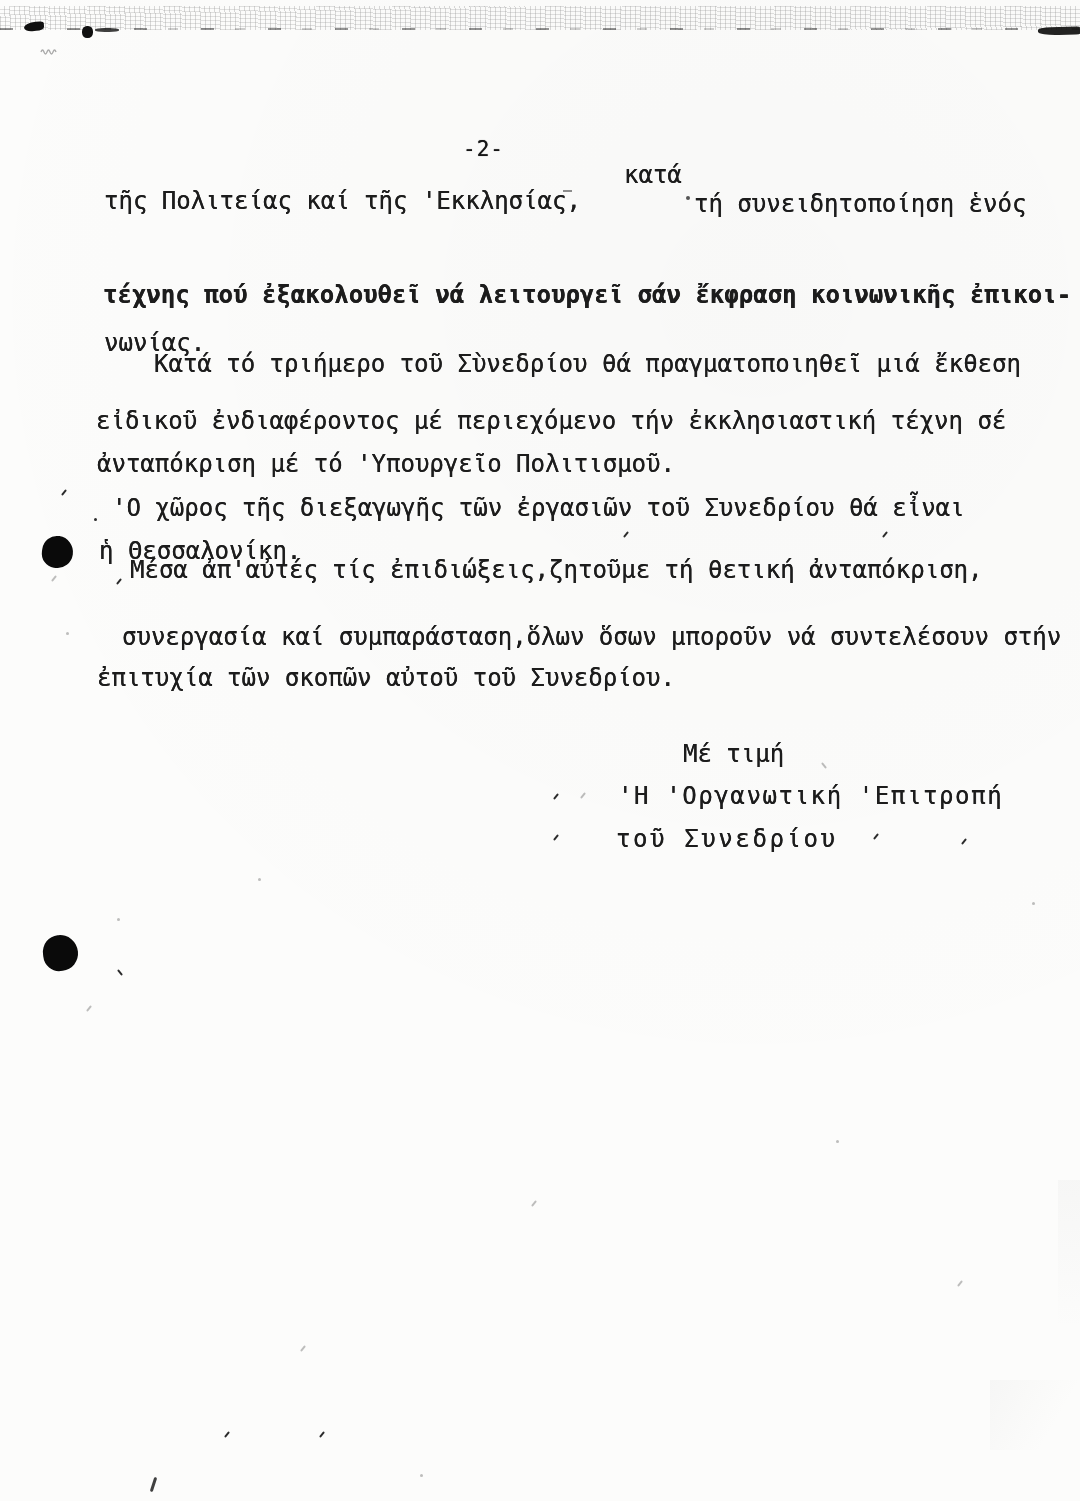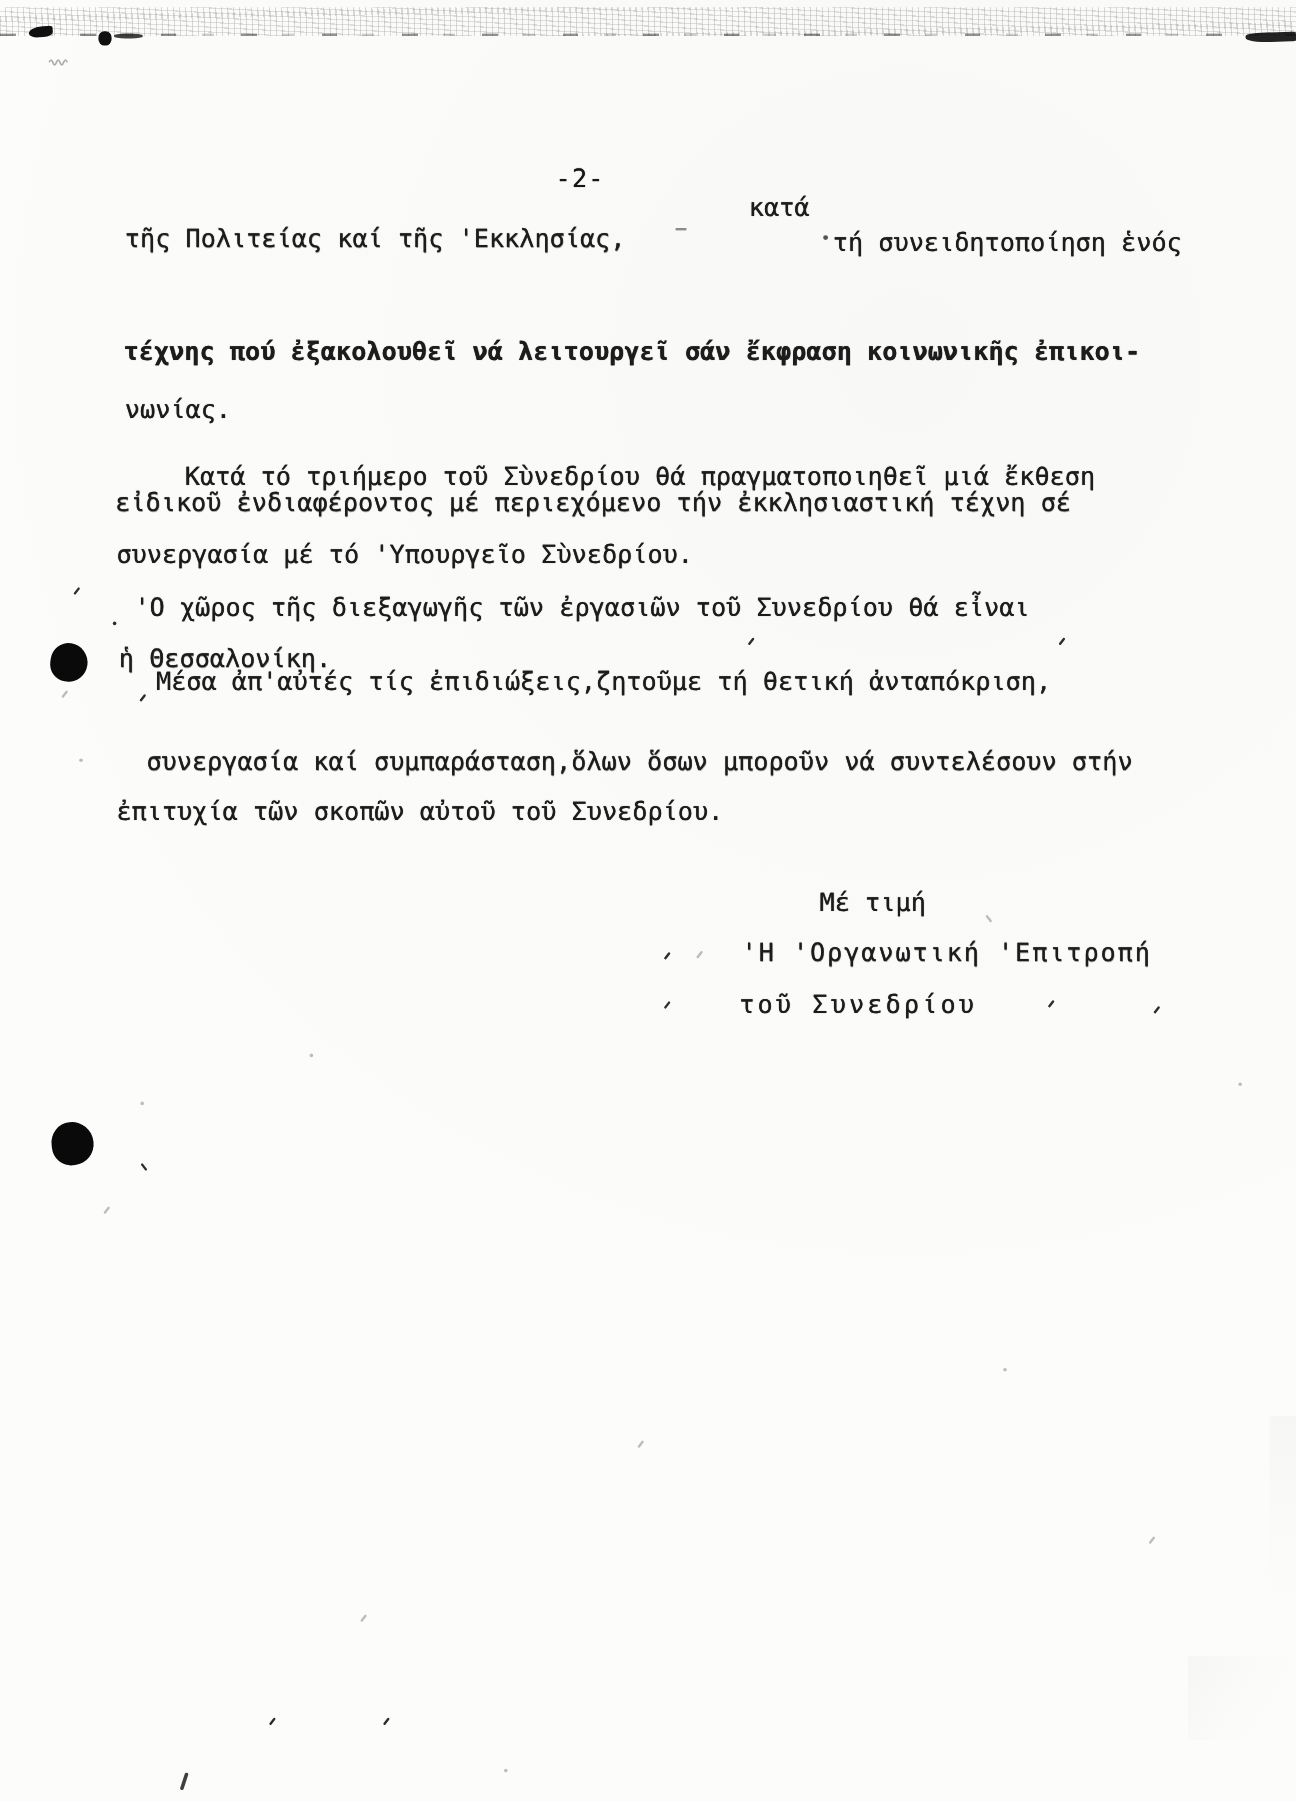--- a/index.html
+++ b/index.html
@@ -7,29 +7,29 @@
     width:1080px;height:1501px;position:relative;overflow:hidden;
     background:#fbfbfa;
     font-family:"DejaVu Sans Mono","DejaVu Sans",monospace;
   }
   .page{position:absolute;inset:0;background:
     radial-gradient(circle at 70% 20%, rgba(0,0,0,0.015), transparent 60%),
     #fcfcfb;}
   
   .t{
     position:absolute;white-space:nowrap;
-    font-size:21px;color:#1c1c1c;letter-spacing:0px;
+    font-size:24px;color:#1c1c1c;letter-spacing:0px;
     text-shadow:0 0 0.6px rgba(25,25,25,0.85), 0.3px 0.3px 0.4px rgba(25,25,25,0.35);
   }
   .pagenum{position:absolute;top:137px;left:463px;font-size:21px;color:#161616;
     letter-spacing:1px;text-shadow:0 0 0.7px rgba(20,20,20,0.9);}
   .ins{top:161px;left:624px;}
   .l1a{top:187px;left:104px;text-align:right;} .l1b{top:190px;left:694px;}
   .l2{top:234px;left:101px;} .l3{top:281px;left:103px;font-weight:bold;} .l4{top:329px;left:104px;}
-  .l5{top:385px;left:154px;text-align:center;} .l6{top:407px;left:96px;} .l7{top:450px;left:97px;}
+  .l5{top:350px;left:154px;text-align:center;} .l6{top:407px;left:96px;} .l7{top:450px;left:97px;}
   .l8{top:494px;left:112px;} .l9{top:537px;left:99px;}
   .l10{top:556px;left:130px;} .l11{top:623px;left:94px;margin-left:28px;} .l12{top:664px;left:97px;}
   .c1{top:740px;left:683px;}
   .c2{top:782px;left:618px;letter-spacing:1.6px;}
   .c3{top:825px;left:616px;letter-spacing:2.6px;}
   
   .noise-band{position:absolute;top:6px;left:0;width:1080px;height:24px;opacity:.45;
     background:
       repeating-linear-gradient(88deg, rgba(25,25,25,.35) 0 1px, transparent 1px 5px),
       repeating-linear-gradient(3deg, rgba(25,25,25,.28) 0 1px, transparent 1px 4px);
@@ -83,21 +83,21 @@
   <div class="t l1a">τῆς Πολιτείας καί τῆς 'Εκκλησίας,</div>
   <div class="t ins">κατά</div>
   <div class="ins-dash"></div>
   <div class="caret-dot"></div>
   <div class="t l1b">τή συνειδητοποίηση ἑνός</div>
 
   <div class="t l3">τέχνης πού ἐξακολουθεῖ νά λειτουργεῖ σάν ἔκφραση κοινωνικῆς ἐπικοι-</div>
   <div class="t l4">νωνίας.</div>
   <div class="t l5">Κατά τό τριήμερο τοῦ Σὺνεδρίου θά πραγματοποιηθεῖ μιά ἔκθεση</div>
   <div class="t l6">εἰδικοῦ ἐνδιαφέροντος μέ περιεχόμενο τήν ἐκκλησιαστική τέχνη σέ</div>
-  <div class="t l7">συνεργασία μέ τό 'Υπουργεῖο Σὺνεδρίου.</div>
+  <div class="t l7">ἀνταπόκριση μέ τό 'Υπουργεῖο Πολιτισμοῦ.</div>
   <div class="t l8">'Ο χῶρος τῆς διεξαγωγῆς τῶν ἐργασιῶν τοῦ Συνεδρίου θά εἶναι</div>
   <div class="t l9">ἡ Θεσσαλονίκη.</div>
   <div class="t l10">Μέσα ἀπ'αὐτές τίς ἐπιδιώξεις,ζητοῦμε τή θετική ἀνταπόκριση,</div>
   <div class="t l11">συνεργασία καί συμπαράσταση,ὅλων ὅσων μποροῦν νά συντελέσουν στήν</div>
   <div class="t l12">ἐπιτυχία τῶν σκοπῶν αὐτοῦ τοῦ Συνεδρίου.</div>
 
   <div class="t c1">Μέ τιμή</div>
   <div class="t c2">'Η 'Οργανωτική 'Επιτροπή</div>
   <div class="t c3">τοῦ Συνεδρίου</div>
 

